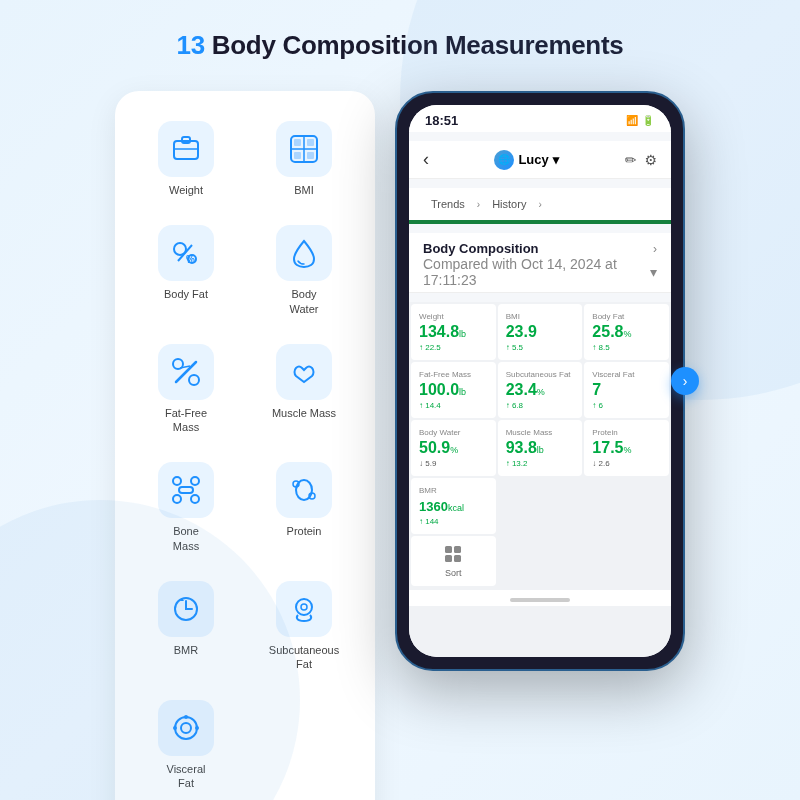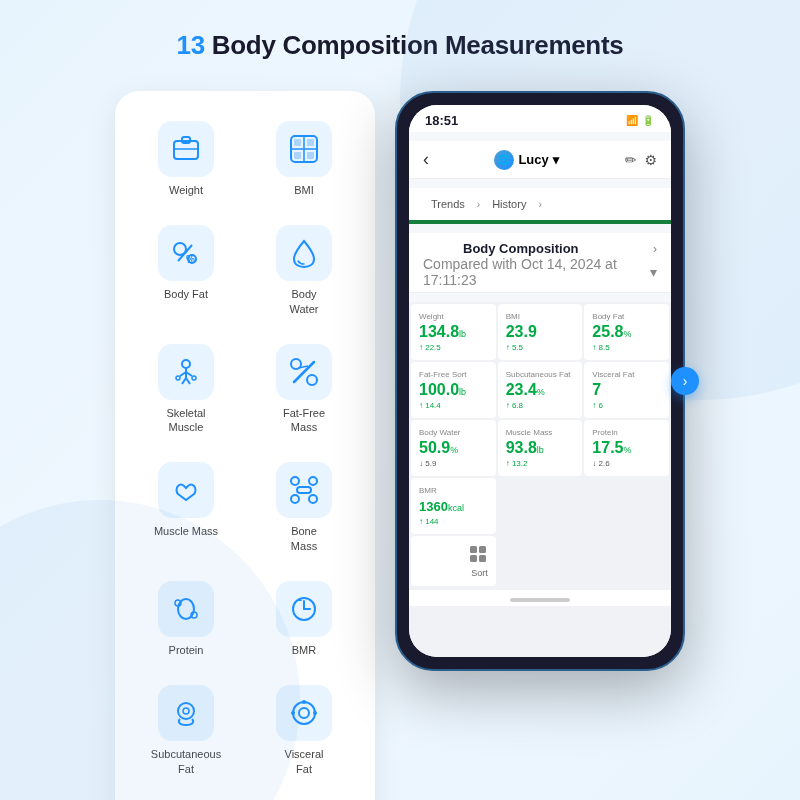--- a/index.html
+++ b/index.html
@@ -193,21 +193,20 @@
     
     .section-header {
       background: white;
       padding: 8px 14px 4px;
       border-bottom: 1px solid #eee;
     }
     .section-title {
       font-size: 13px;
       font-weight: 700;
       color: #1a1a2e;
-      margin-left: 40px;
     }
     .section-subtitle {
       font-size: 14px;
       color: #888;
       display: flex;
       align-items: center;
       gap: 3px;
     }
 
     
@@ -262,21 +261,21 @@
       gap: 2px;
       padding: 0 2px 2px;
     }
 
     .sort-card {
       background: white;
       padding: 8px;
       border-radius: 4px;
       display: flex;
       flex-direction: column;
-      align-items: flex-end;
+      align-items: center;
       justify-content: center;
       gap: 4px;
       font-size: 9px;
       color: #666;
     }
 
     
     .phone-arrow {
       position: absolute;
       right: -14px;
@@ -351,35 +350,20 @@
         <div class="icon-item">
           <div class="icon-circle">
             <svg width="32" height="32" viewBox="0 0 32 32" fill="none">
               <path d="M16 4 C16 4 6 16 6 22 C6 27.5 10.5 30 16 30 C21.5 30 26 27.5 26 22 C26 16 16 4 16 4Z" stroke="#1e90ff" stroke-width="2" fill="none"></path>
               <path d="M10 24 C10 24 12 27 16 27" stroke="#1e90ff" stroke-width="1.5" stroke-linecap="round"></path>
             </svg>
           </div>
           <span class="icon-label">Body<br>Water</span>
         </div>
 
-        <div class="icon-item">
-          <div class="icon-circle">
-            <svg width="32" height="32" viewBox="0 0 32 32" fill="none">
-              <circle cx="16" cy="8" r="4" stroke="#1e90ff" stroke-width="2" fill="none"></circle>
-              <path d="M16 12 L16 22" stroke="#1e90ff" stroke-width="2"></path>
-              <path d="M16 16 L10 20" stroke="#1e90ff" stroke-width="2"></path>
-              <path d="M16 16 L22 20" stroke="#1e90ff" stroke-width="2"></path>
-              <path d="M16 22 L12 28" stroke="#1e90ff" stroke-width="2"></path>
-              <path d="M16 22 L20 28" stroke="#1e90ff" stroke-width="2"></path>
-              <circle cx="8" cy="22" r="2" stroke="#1e90ff" stroke-width="1.5" fill="none"></circle>
-              <circle cx="24" cy="22" r="2" stroke="#1e90ff" stroke-width="1.5" fill="none"></circle>
-            </svg>
-          </div>
-          <span class="icon-label">Skeletal<br>Muscle</span>
-        </div>
 
         <div class="icon-item">
           <div class="icon-circle">
             <svg width="32" height="32" viewBox="0 0 32 32" fill="none">
               <path d="M6 26 L26 6" stroke="#1e90ff" stroke-width="2.5" stroke-linecap="round"></path>
               <circle cx="8" cy="8" r="5" stroke="#1e90ff" stroke-width="2" fill="none"></circle>
               <circle cx="24" cy="24" r="5" stroke="#1e90ff" stroke-width="2" fill="none"></circle>
               <path d="M10 12 L20 10" stroke="#1e90ff" stroke-width="1.5"></path>
               <path d="M12 20 L10 22" stroke="#1e90ff" stroke-width="1.5"></path>
             </svg>
@@ -521,21 +505,21 @@
                 <div><span class="metric-value">23.9</span></div>
                 <div class="metric-change change-up">↑ 5.5</div>
               </div>
               <div class="metric-card">
                 <div class="metric-label">Body Fat</div>
                 <div><span class="metric-value">25.8</span><span class="metric-unit">%</span></div>
                 <div class="metric-change change-up">↑ 8.5</div>
               </div>
 
               <div class="metric-card">
-                <div class="metric-label">Fat-Free Sort</div>
+                <div class="metric-label">Fat-Free Mass</div>
                 <div><span class="metric-value">100.0</span><span class="metric-unit">lb</span></div>
                 <div class="metric-change change-up">↑ 14.4</div>
               </div>
               <div class="metric-card">
                 <div class="metric-label">Subcutaneous Fat</div>
                 <div><span class="metric-value">23.4</span><span class="metric-unit">%</span></div>
                 <div class="metric-change change-up">↑ 6.8</div>
               </div>
 
               <div class="metric-card">

